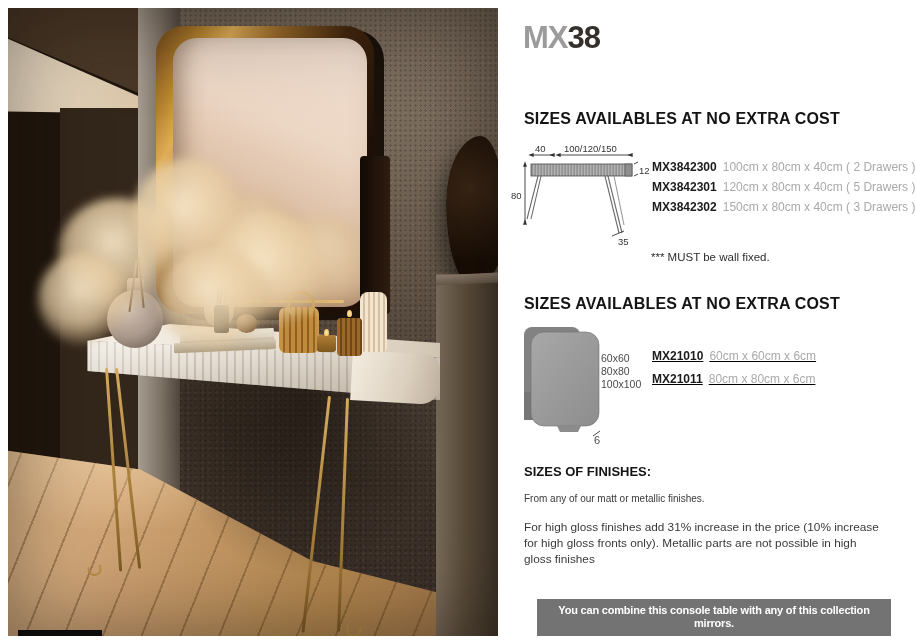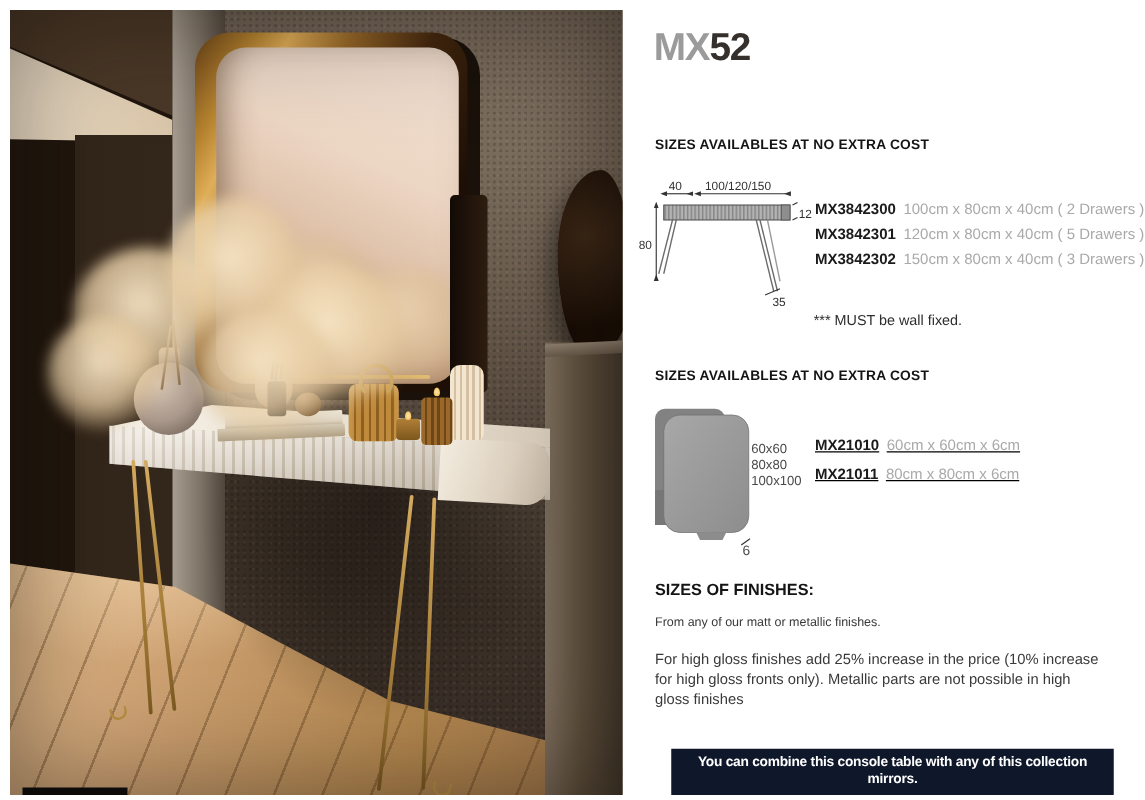--- a/index.html
+++ b/index.html
@@ -119,34 +119,34 @@
   .pb3{left:170px;top:55px;width:120px;height:115px;}
   .pb4{left:0;top:95px;width:90px;height:92px;}
   .pb5{left:120px;top:90px;width:112px;height:102px;}
   .stem{position:absolute;width:2px;height:52px;background:#8a6f4e;z-index:9;}
   .st1{left:124px;top:252px;transform:rotate(8deg);}
   .st2{left:132px;top:248px;transform:rotate(-6deg);}
   .blackbar{position:absolute;left:10px;top:622px;width:84px;height:7px;background:#0d0d0d;z-index:11;}
   
   .title{position:absolute;left:523px;top:20px;font-size:31px;font-weight:bold;letter-spacing:-1px;color:#35302c;}
   .title-gray{color:#9b9b9b;}
-  .h-sec{position:absolute;font-size:11px;font-weight:bold;color:#141414;letter-spacing:.2px;}
+  .h-sec{position:absolute;font-size:16px;font-weight:bold;color:#141414;letter-spacing:.2px;}
   .h1{left:524px;top:110px;} .h2{left:524px;top:295px;}
   .rows{position:absolute;left:652px;}
   .rows1{top:160px;} .rows2{top:349px;}
   .prow{font-size:12px;line-height:14px;white-space:nowrap;margin-bottom:6px;}
   .rows2 .prow{margin-bottom:9px;text-decoration:underline;}
   .code{font-weight:bold;color:#1b1b1b;margin-right:6px;}
   .dims{color:#a9a9a9;text-align:center;}
   .note{position:absolute;left:651px;top:251px;font-size:11.5px;color:#2e2e2e;}
   .fin-h{position:absolute;left:524px;top:464px;font-size:13px;font-weight:bold;color:#141414;}
   .fin-p1{position:absolute;left:524px;top:493px;font-size:10px;color:#3a3a3a;}
   .fin-p2{position:absolute;left:524px;top:519px;width:362px;font-size:11.8px;color:#3a3a3a;line-height:16px;}
   .banner{position:absolute;left:537px;top:599px;width:354px;min-height:34px;box-sizing:border-box;
-    background:#0f172a;color:#ffffff;font-weight:bold;font-size:11px;letter-spacing:-.2px;
+    background:#737373;color:#ffffff;font-weight:bold;font-size:11px;letter-spacing:-.2px;
     text-align:center;padding:5px 9px 6px;line-height:13px;}
   svg{position:absolute;overflow:visible;}
   .svg-console{left:506px;top:143px;}
   .svg-mirror{left:519px;top:322px;}
   svg text{font-family:"Liberation Sans",sans-serif;fill:#333;}
   .dimtxt{font-size:9.5px;}
   .sizetxt{font-size:10.5px;fill:#4a4a4a;}
 </style>
 </head>
 <body>
@@ -201,21 +201,21 @@
   <div class="pampas">
     <div class="pblob pb1"></div>
     <div class="pblob pb2"></div>
     <div class="pblob pb3"></div>
     <div class="pblob pb4"></div>
     <div class="pblob pb5"></div>
   </div>
   <div class="blackbar"></div>
 </div>
 
-<div class="title"><span class="title-gray">MX</span><span>52</span></div>
+<div class="title"><span class="title-gray">MX</span><span>38</span></div>
 
 <div class="h-sec h1">SIZES AVAILABLES AT NO EXTRA COST</div>
 
 <svg class="svg-console" width="152" height="108" viewBox="0 0 152 108">
   <defs>
     <pattern id="flute" width="3" height="14" patternUnits="userSpaceOnUse">
       <rect width="3" height="14" fill="#b3b3b3"></rect>
         <rect x="1.6" width="1" height="14" fill="#7d7d7d"></rect>
     </pattern>
     <marker id="ah" markerWidth="6" markerHeight="6" refX="3" refY="3" orient="auto">
@@ -274,15 +274,15 @@
   <text class="sizetxt" x="75" y="122" style="font-size:11px">6</text>
 </svg>
 
 <div class="rows rows2">
   <div class="prow"><span class="code">MX21010</span><span class="dims">60cm x 60cm x 6cm</span></div>
   <div class="prow"><span class="code">MX21011</span><span class="dims">80cm x 80cm x 6cm</span></div>
 </div>
 
 <div class="fin-h">SIZES OF FINISHES:</div>
 <div class="fin-p1">From any of our matt or metallic finishes.</div>
-<div class="fin-p2">For high gloss finishes add 25% increase in the price (10% increase for high gloss fronts only). Metallic parts are not possible in high gloss finishes</div>
+<div class="fin-p2">For high gloss finishes add 31% increase in the price (10% increase for high gloss fronts only). Metallic parts are not possible in high gloss finishes</div>
 
 <div class="banner">You can combine this console table with any of this collection mirrors.</div>
 
 </body></html>

